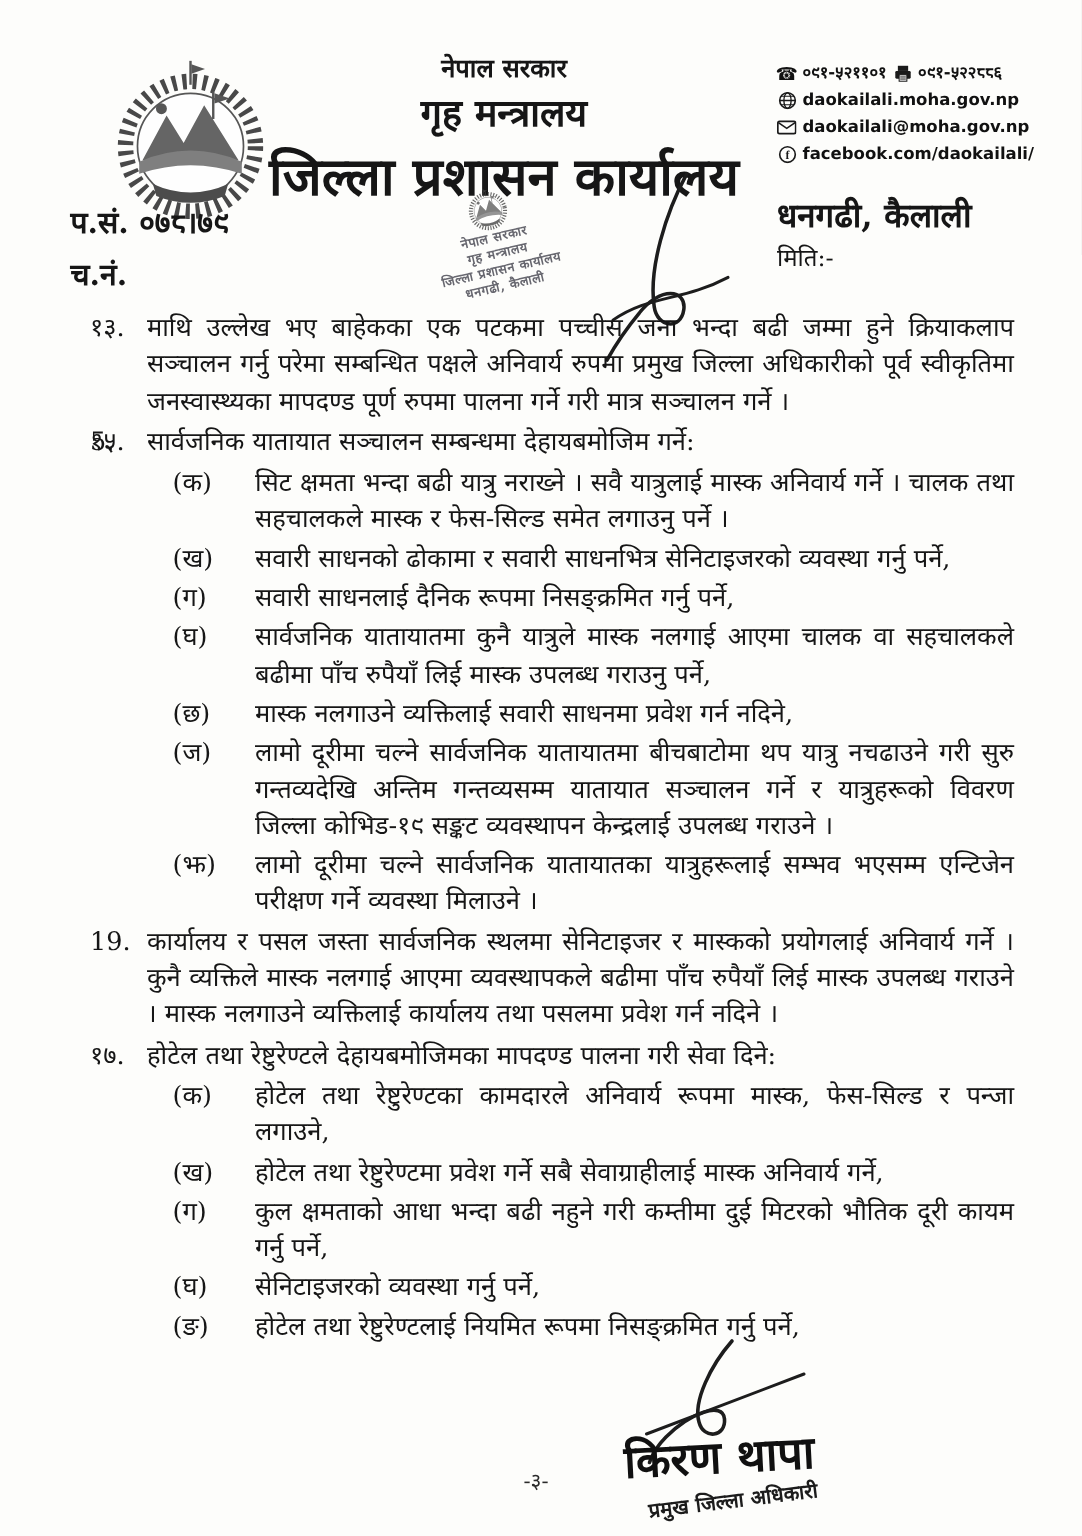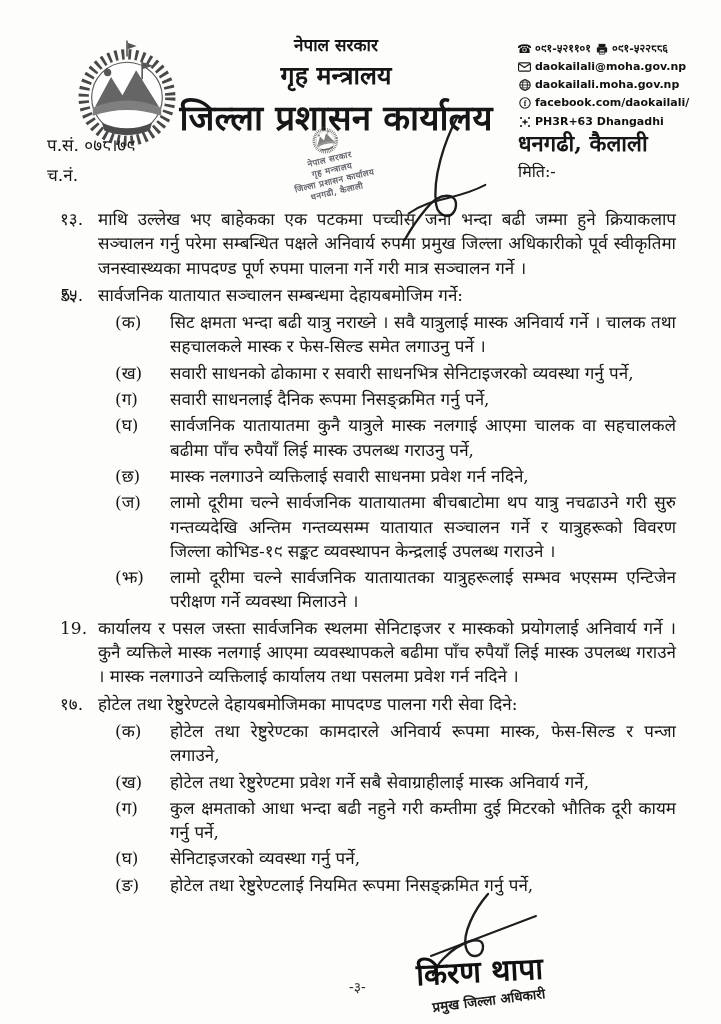--- a/index.html
+++ b/index.html
@@ -10,21 +10,21 @@
   .center-head{position:absolute;left:140px;top:33px;width:392px;text-align:center;}
   .gov-line{font-size:17px;font-weight:700;}
   .ministry-line{font-size:25px;font-weight:700;margin-top:1px;}
   .office-line{font-size:35px;font-weight:700;margin-top:2px;white-space:nowrap;}
   .contacts{position:absolute;left:518px;top:40px;width:200px;
             font-family:"DejaVu Sans",sans-serif;font-size:11px;font-weight:700;line-height:1.65;color:#111;}
   .contact-row{display:flex;align-items:center;gap:4px;white-space:nowrap;}
   .cicon{display:inline-flex;width:13px;justify-content:center;flex:none;font-size:12px;line-height:1;}
   .location-line{position:absolute;left:518px;top:127px;font-size:22px;font-weight:700;white-space:nowrap;}
   .date-line{position:absolute;left:518px;top:160px;font-size:16px;font-weight:400;}
-  .refs{position:absolute;left:47px;top:131px;font-size:17px;line-height:1.75;font-weight:400;}
+  .refs{position:absolute;left:47px;top:131px;font-size:20px;line-height:1.75;font-weight:700;}
   .stamp{position:absolute;left:250px;top:124px;width:160px;transform:rotate(-13deg);
          text-align:center;color:#4d4d57;opacity:.85;}
   .s-emblem{width:30px;height:30px;margin:0 auto;display:block;opacity:.9;}
   .stamp-line{font-size:8.5px;font-weight:700;line-height:1.3;letter-spacing:.4px;}
   .sig-top{position:absolute;left:396px;top:114px;width:100px;height:128px;}
   
   .doc-body{position:absolute;left:60px;top:207px;width:616px;font-size:17px;line-height:1.43;
             text-align:justify;font-weight:400;}
   .item{position:relative;padding-left:38px;margin-bottom:3px;}
   .item>.num{position:absolute;left:0;top:0;}
@@ -79,59 +79,47 @@
             <rect x="1" y="5" width="12" height="6" rx="1" fill="#1a1a1a"></rect>
             <rect x="4" y="8" width="6" height="5" fill="#fff" stroke="#1a1a1a" stroke-width=".8"></rect>
             <rect x="4.8" y="9.3" width="4.4" height=".8" fill="#1a1a1a"></rect>
             <rect x="4.8" y="10.9" width="4.4" height=".8" fill="#1a1a1a"></rect>
           </svg>
       </span>
       <span>०९१-५२२८८६</span>
     </div>
     <div class="contact-row">
       <span class="cicon">
-        <svg width="13" height="10" viewBox="0 0 14 10">
-            <rect x=".6" y=".6" width="12.8" height="8.8" rx="1.2" fill="none" class="ink" stroke="#1a1a1a" stroke-width="1.2"></rect>
-            <path d="M1 1.5 L7 5.6 L13 1.5" fill="none" stroke="#1a1a1a" stroke-width="1.2"></path>
-          </svg>
-      </span>
-      <span>daokailali@moha.gov.np</span>
-    </div>
-    <div class="contact-row">
-      <span class="cicon">
         <svg width="12" height="12" viewBox="0 0 12 12">
             <circle cx="6" cy="6" r="5.2" fill="none" stroke="#1a1a1a" stroke-width="1.1"></circle>
             <ellipse cx="6" cy="6" rx="2.4" ry="5.2" fill="none" stroke="#1a1a1a" stroke-width=".9"></ellipse>
             <line x1=".8" y1="6" x2="11.2" y2="6" stroke="#1a1a1a" stroke-width=".9"></line>
             <line x1="1.6" y1="3.2" x2="10.4" y2="3.2" stroke="#1a1a1a" stroke-width=".7"></line>
             <line x1="1.6" y1="8.8" x2="10.4" y2="8.8" stroke="#1a1a1a" stroke-width=".7"></line>
           </svg>
       </span>
       <span>daokailali.moha.gov.np</span>
     </div>
     <div class="contact-row">
       <span class="cicon">
+        <svg width="13" height="10" viewBox="0 0 14 10">
+            <rect x=".6" y=".6" width="12.8" height="8.8" rx="1.2" fill="none" class="ink" stroke="#1a1a1a" stroke-width="1.2"></rect>
+            <path d="M1 1.5 L7 5.6 L13 1.5" fill="none" stroke="#1a1a1a" stroke-width="1.2"></path>
+          </svg>
+      </span>
+      <span>daokailali@moha.gov.np</span>
+    </div>
+    <div class="contact-row">
+      <span class="cicon">
         <svg width="12" height="12" viewBox="0 0 12 12">
             <circle cx="6" cy="6" r="5.2" fill="none" stroke="#1a1a1a" stroke-width="1.1"></circle>
             <text x="6" y="9" font-size="8" text-anchor="middle" fill="#1a1a1a" font-weight="bold" font-family="serif">f</text>
           </svg>
       </span>
       <span>facebook.com/daokailali/</span>
-    </div>
-    <div class="contact-row">
-      <span class="cicon">
-        <svg width="12" height="12" viewBox="0 0 12 12">
-            <circle cx="2" cy="2" r="1.1" fill="#1a1a1a"></circle>
-            <circle cx="10" cy="2" r="1.1" fill="#1a1a1a"></circle>
-            <circle cx="2" cy="10" r="1.1" fill="#1a1a1a"></circle>
-            <circle cx="10" cy="10" r="1.1" fill="#1a1a1a"></circle>
-            <path d="M6 3.4 V8.6 M3.4 6 H8.6" stroke="#1a1a1a" stroke-width="1.5"></path>
-          </svg>
-      </span>
-      <span>PH3R+63 Dhangadhi</span>
     </div>
   </div>
 
   <div class="location-line">धनगढी, कैलाली</div>
   <div class="date-line">मिति:-</div>
 
   <div class="refs">
     <div>प.सं. ०७८।७९</div>
     <div>च.नं.</div>
   </div>

